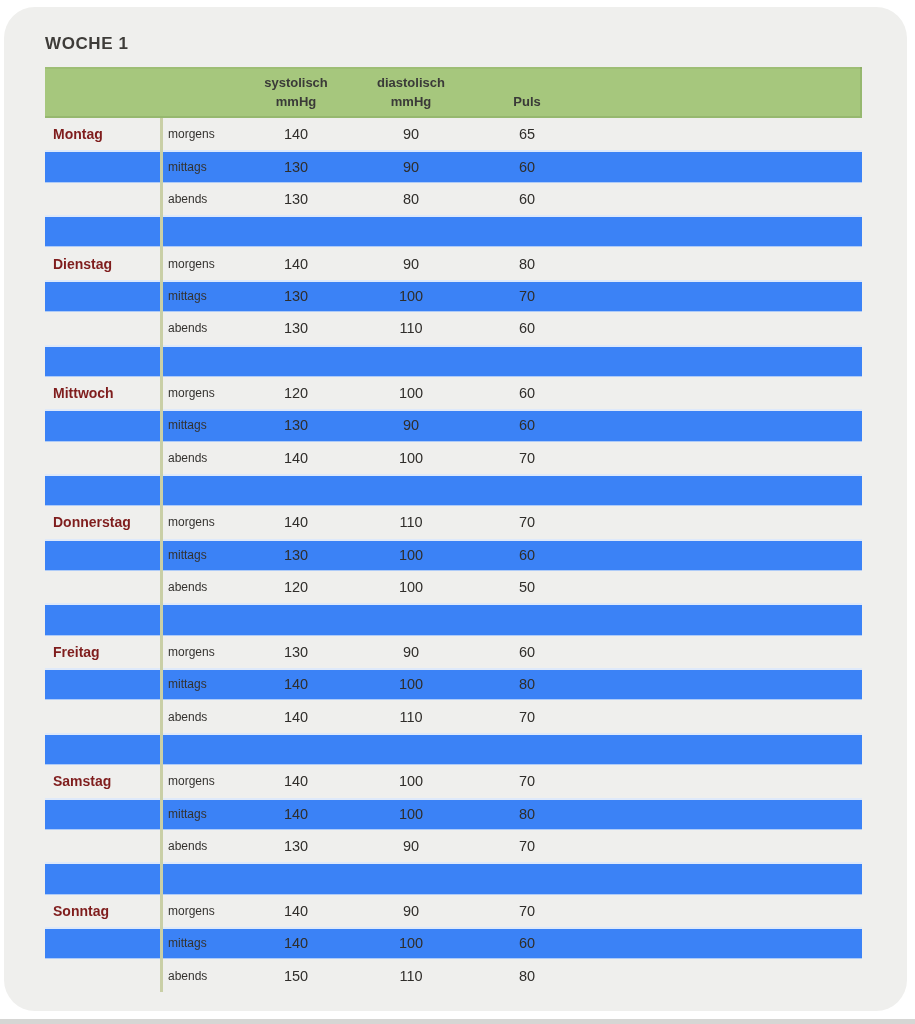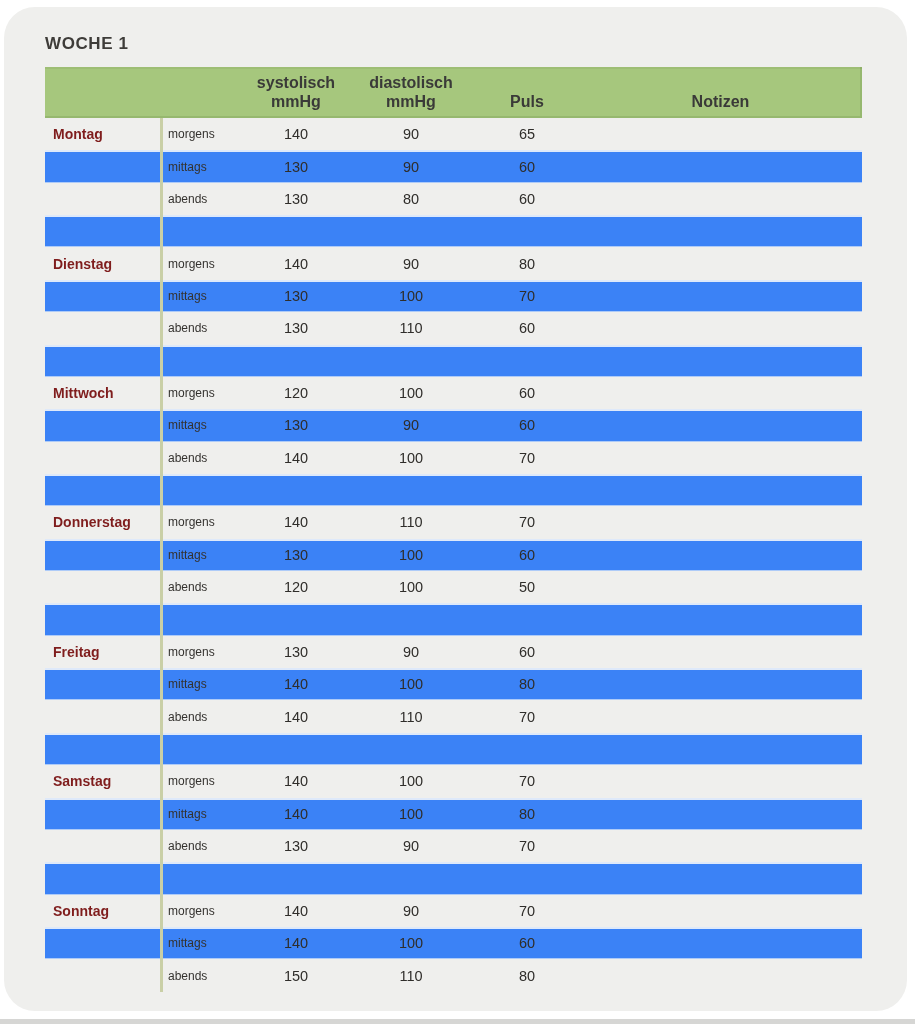--- a/index.html
+++ b/index.html
@@ -39,21 +39,21 @@
     display: grid;
     grid-template-columns: 115px 85px 102px 128px 104px 1fr;
     height: 51px;
     background: #a6c77d;
     box-shadow: inset -2px -2px 0 rgba(60,90,30,0.14), inset 0 2px 0 rgba(60,90,30,0.08);
     align-items: end;
     padding-bottom: 0;
   }
   .thead .hcell {
     text-align: center;
-    font-size: 16px;
+    font-size: 13px;
     font-weight: 700;
     color: #3a3a38;
     line-height: 19px;
     padding-bottom: 7px;
   }
   .tbody { position: relative; }
   .vsep {
     position: absolute;
     left: 115px; top: 0;
     width: 3px; height: 874px;
@@ -103,23 +103,20 @@
         <div>systolisch</div>
         <div>mmHg</div>
       </div>
       <div class="hcell">
         <div>diastolisch</div>
         <div>mmHg</div>
       </div>
       <div class="hcell">
         <div>Puls</div>
       </div>
-      <div class="hcell">
-        <div>Notizen</div>
-      </div>
     </div>
 
     <div class="tbody">
       <div class="vsep"></div>
 
     <div class="row">
           <div class="cell day"><span>Montag</span></div>
           <div class="cell time"><span>morgens</span></div>
           <div class="cell num"><span>140</span></div>
           <div class="cell num"><span>90</span></div>

